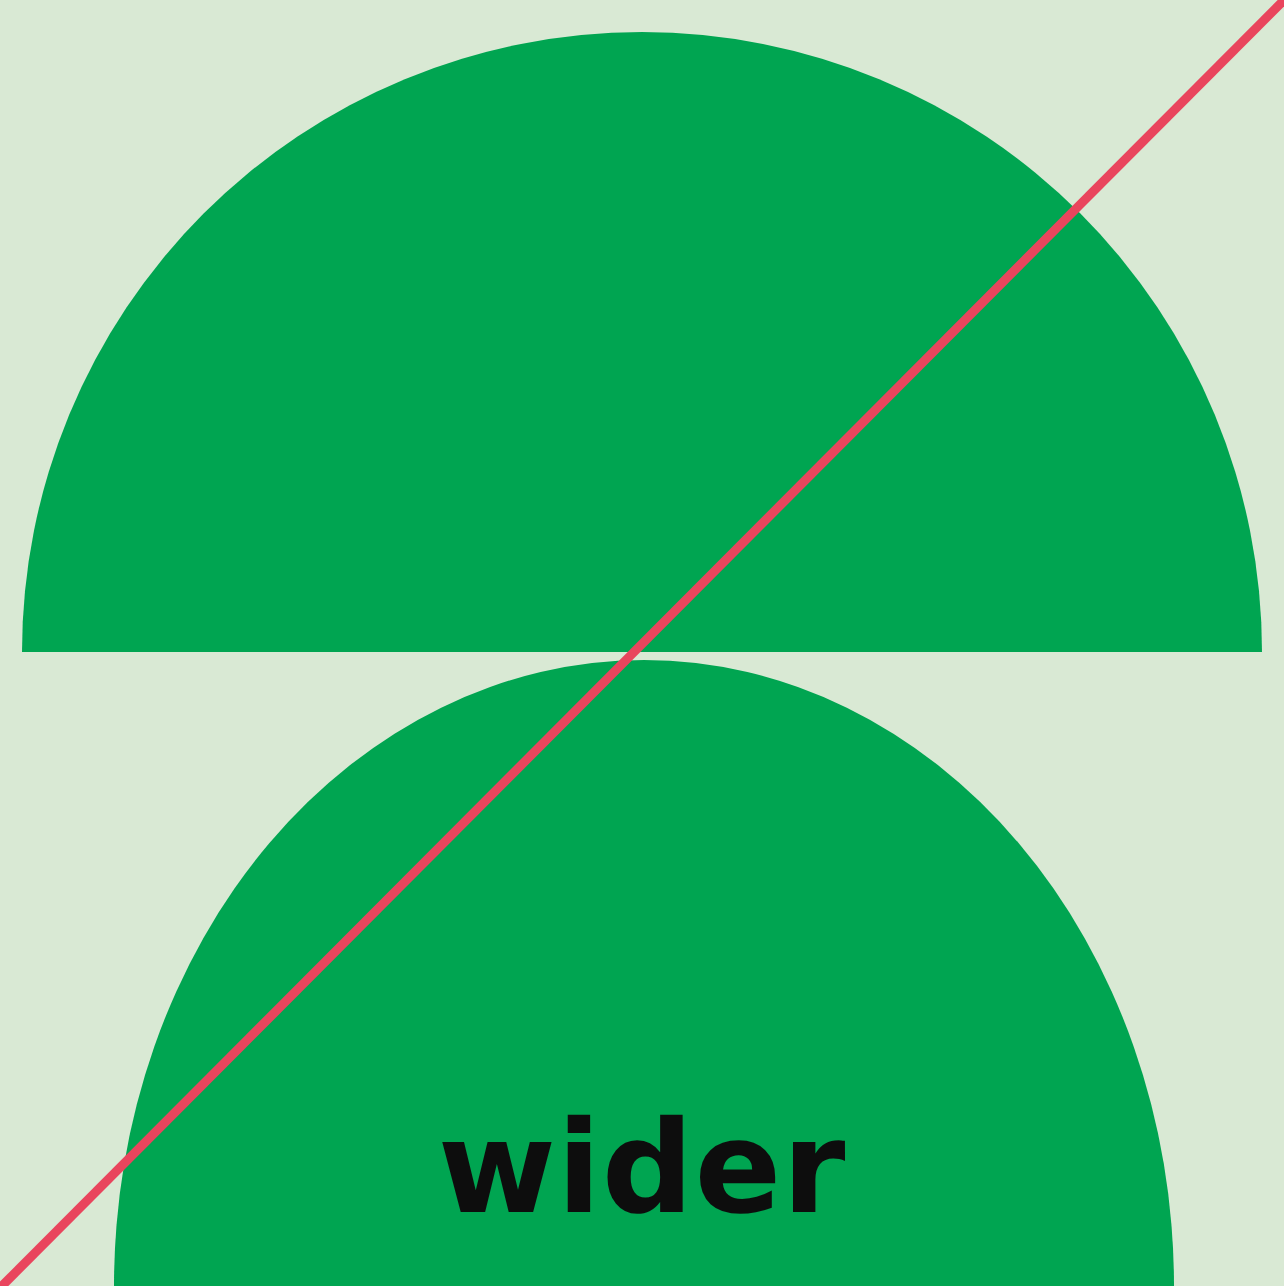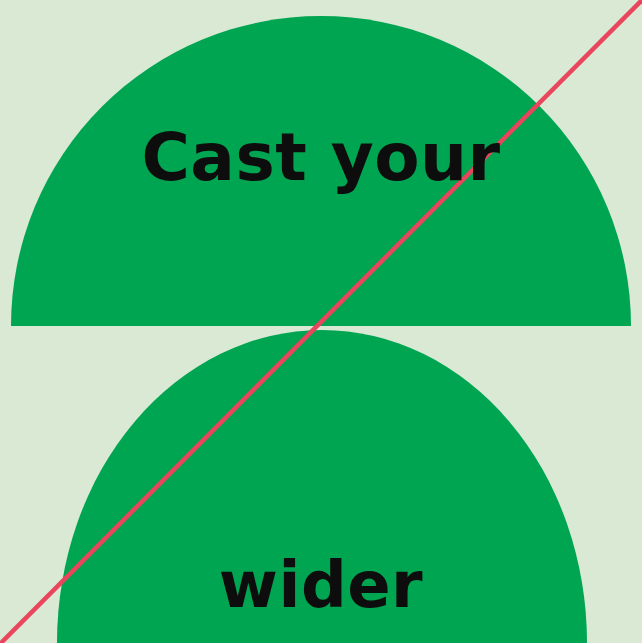--- a/index.html
+++ b/index.html
@@ -51,18 +51,17 @@
     <rect x="0" y="0" width="642" height="643" fill="#d9e9d4"></rect>
 
     <path d="M 11 326 A 310 310 0 0 1 631 326 Z" fill="#00a551"></path>
 
     <path d="M 57 643 A 265 313 0 0 1 587 643 Z" fill="#00a551"></path>
 
     <line x1="648" y1="-6" x2="-6" y2="650" stroke-width="4.5" stroke="#e9455d"></line>
   </svg>
 
   <div class="headline headline-top">
-    <div>Cast your</div>
   </div>
 
   <div class="headline headline-bottom">wider</div>
 
 </div>
 
 </body></html>

